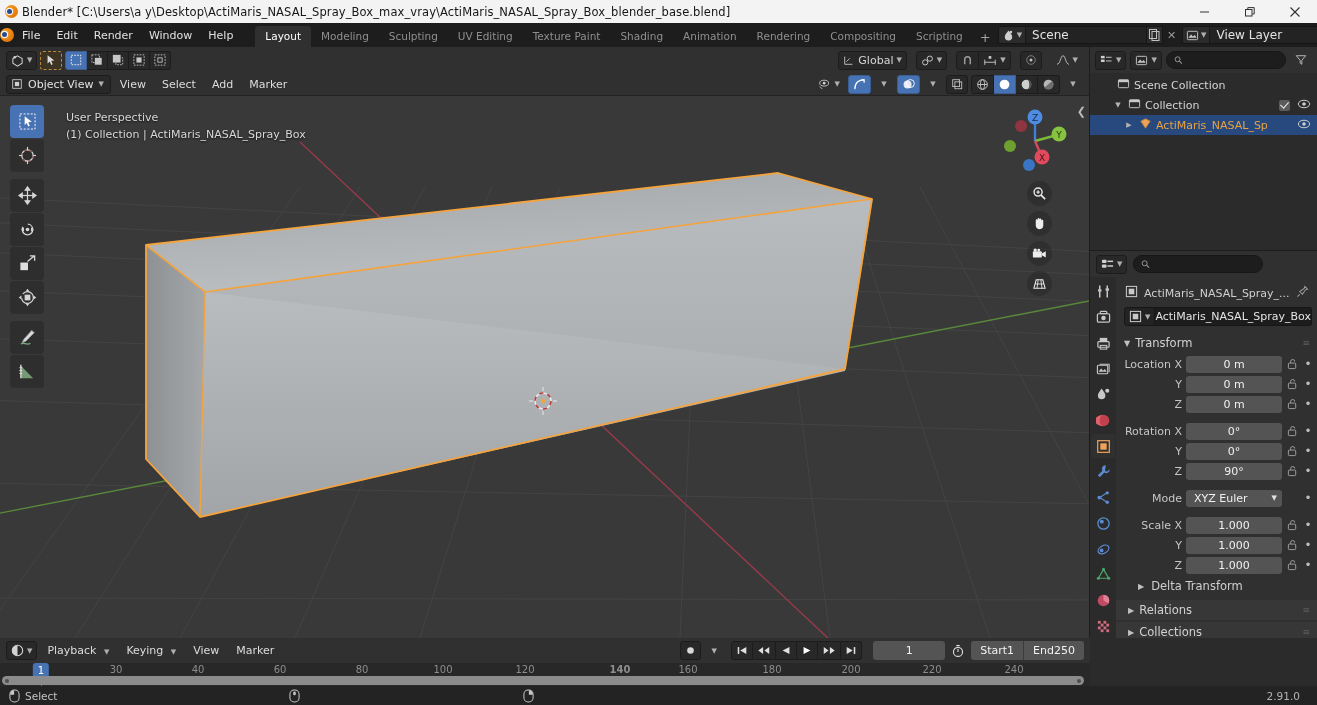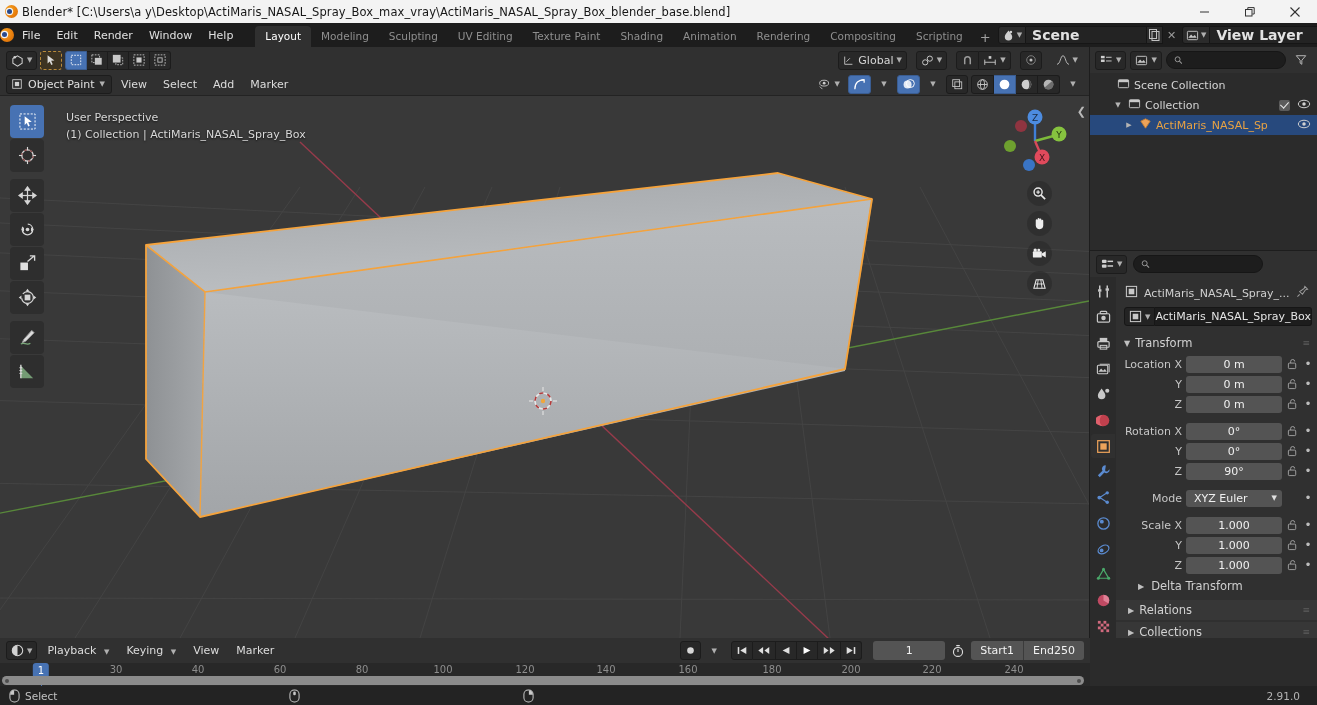--- a/index.html
+++ b/index.html
@@ -55,21 +55,21 @@
   .ws-tab.active { background: #303030; color: #ffffff; }
   .ws-plus { color: #a0a0a0; padding: 2px 7px; font-size: 13px; }
   .topbar-right { margin-left: auto; display: flex; align-items: center; gap: 2px; padding-right: 4px; }
   .id-block { display: flex; align-items: center; height: 18px; }
   .id-icon-btn {
     background: #2b2b2b; height: 18px; display: flex; align-items: center; gap: 2px;
     padding: 0 3px; border-radius: 3px 0 0 3px; border: 1px solid #161616;
   }
   .id-name {
     background: #232323; height: 18px; min-width: 120px; display: flex; align-items: center;
-    padding: 0 6px; font-size: 14px; color: #e2e2e2; border-top:1px solid #161616; border-bottom:1px solid #161616;font-weight:bold;
+    padding: 0 6px; font-size: 12px; color: #e2e2e2; border-top:1px solid #161616; border-bottom:1px solid #161616;
   }
   .id-copy, .id-x {
     height: 18px; width: 17px; display: flex; align-items: center; justify-content: center;
     color: #b6b6b6;
   }
   .id-copy { background: #2b2b2b; border:1px solid #161616;}
   .id-x { color:#9a9a9a; }
   .chev { font-size: 7px; color: #b0b0b0; }
 
   
@@ -524,21 +524,21 @@
         </div>
       </div>
     </div>
 
     <div class="vp-header2">
       <div class="mode-sel">
         <svg width="12" height="12" viewBox="0 0 14 14">
             <rect x="2" y="2" width="10" height="10" fill="none" stroke="#d0d0d0"></rect>
             <rect x="4.5" y="4.5" width="5" height="5" fill="#d0d0d0"></rect>
           </svg>
-        <span>Object Paint</span>
+        <span>Object View</span>
         <span class="chev">▼</span>
       </div>
       <div class="menu-item2">View</div>
       <div class="menu-item2">Select</div>
       <div class="menu-item2">Add</div>
       <div class="menu-item2">Marker</div>
 
       <div style="margin-left:auto;display:flex;align-items:center;gap:3px;">
         <div class="hbtn flat">
           <svg width="14" height="12" viewBox="0 0 16 14">
@@ -1211,21 +1211,21 @@
 
     <div class="tl-ruler">
       <div class="cur-frame" style="left:41px;">1</div>
       <div class="cur-line" style="left:41px;"></div>
       <div class="tick-lbl" style="left:116px;">30</div>
       <div class="tick-lbl" style="left:198px;">40</div>
       <div class="tick-lbl" style="left:280px;">60</div>
       <div class="tick-lbl" style="left:362px;">80</div>
       <div class="tick-lbl" style="left:443px;">100</div>
       <div class="tick-lbl" style="left:525px;">120</div>
-      <div class="tick-lbl" style="left:606px;">140</div>
+      <div class="tick-lbl" style="left:620px;font-weight:bold;">140</div>
       <div class="tick-lbl" style="left:688px;">160</div>
       <div class="tick-lbl" style="left:772px;">180</div>
       <div class="tick-lbl" style="left:851px;">200</div>
       <div class="tick-lbl" style="left:932px;">220</div>
       <div class="tick-lbl" style="left:1014px;">240</div>
       <div class="tl-scroll">
         <span class="grip-l"></span>
           <span class="grip-r"></span>
       </div>
     </div>

